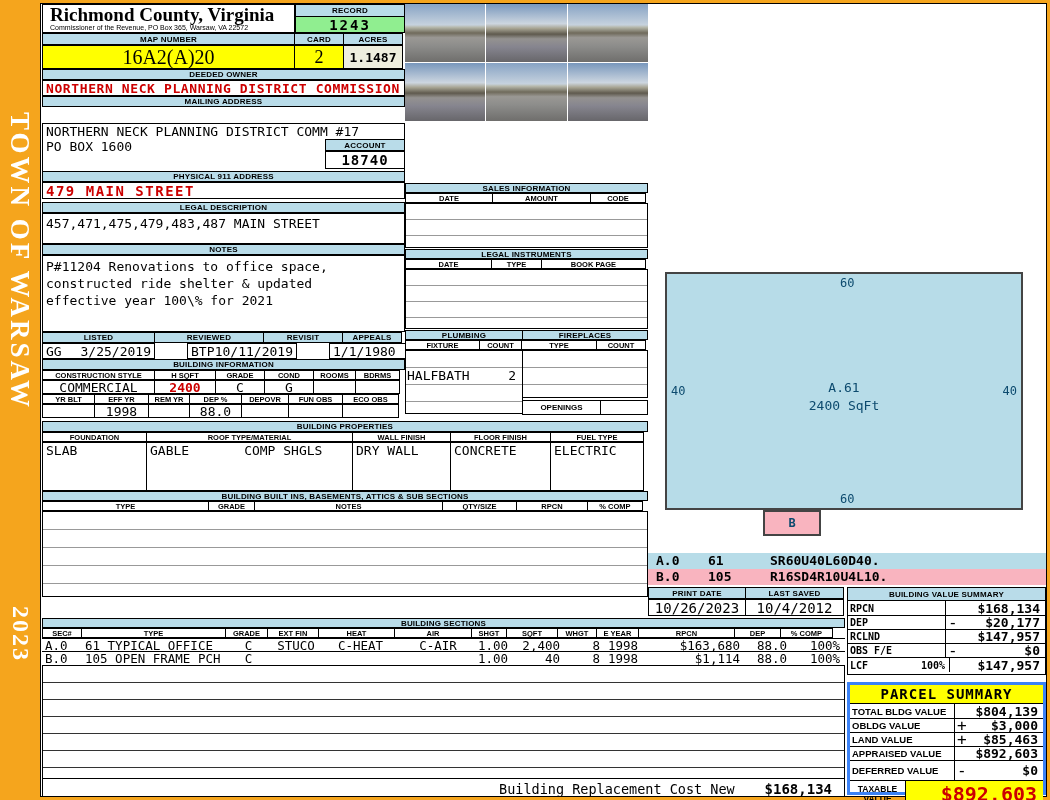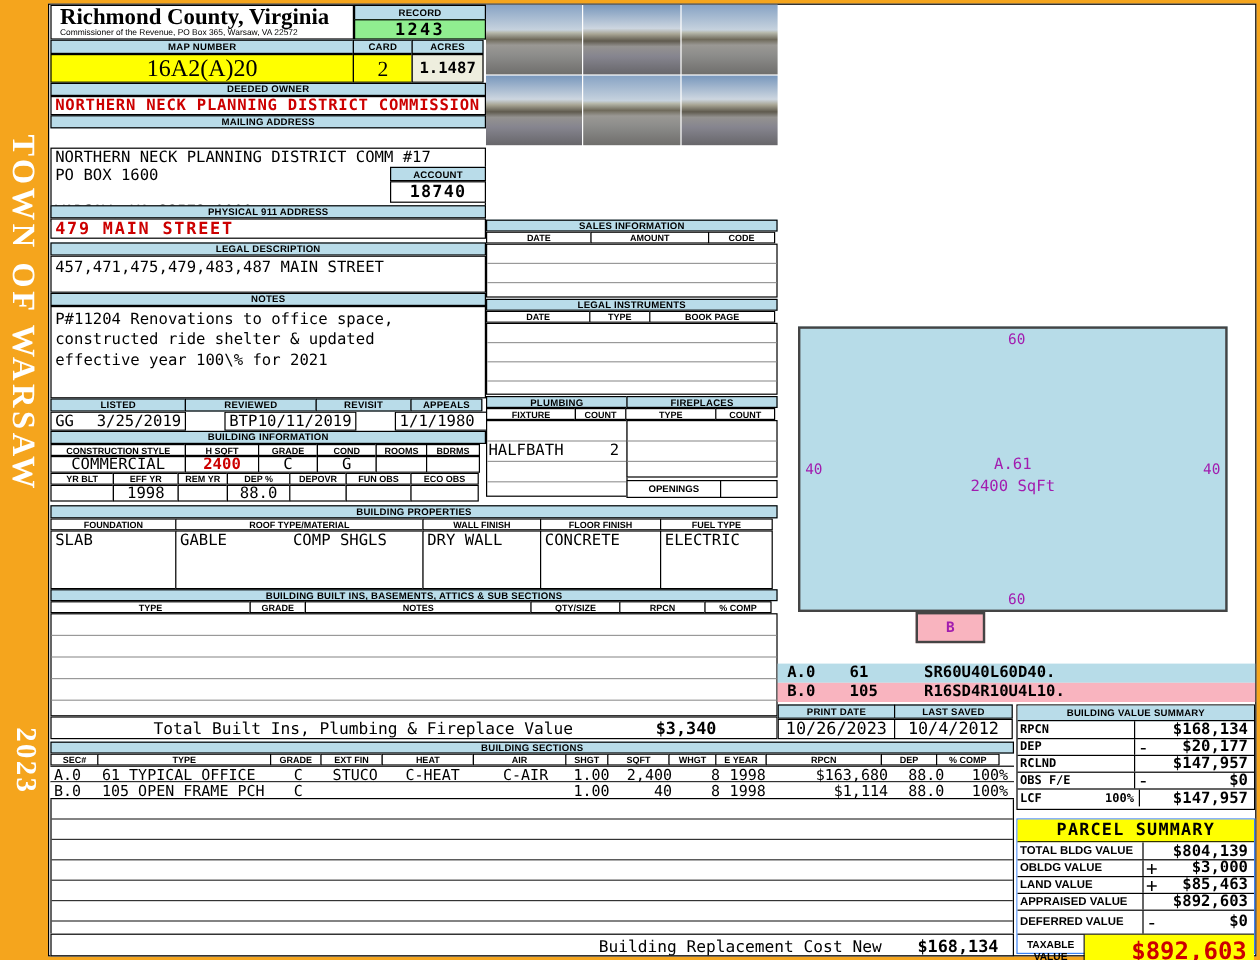--- a/index.html
+++ b/index.html
@@ -18,21 +18,21 @@
   .tl{justify-content:flex-start;padding-left:3px;}
   .linebox{border:1px solid #000;box-sizing:border-box;background:#fff;}
   .lrow{border-bottom:1px solid #999;}
   .drow{position:absolute;display:flex;border-bottom:1px solid #000;font:12.5px "DejaVu Sans Mono",monospace;align-items:center;background:#fff;box-sizing:border-box;}
   .drow>span{display:block;overflow:hidden;white-space:nowrap;box-sizing:border-box;}
   .ta-l{text-align:left;padding-left:3px;}
   .ta-c{text-align:center;}
   .ta-r{text-align:right;padding-right:5px;}
   .photo{position:relative;background:linear-gradient(180deg,#87a3c4 0%,#c6d2de 36%,#b7b9ac 40%,#6f6a5b 50%,#9a9894 58%,#8d8d8b 72%,#6f6e6c 100%);}
   .photo:nth-child(even){background:linear-gradient(180deg,#7897bc 0%,#cdd6e0 34%,#a8a594 42%,#5f5a4e 52%,#949290 60%,#86858f 74%,#67666a 100%);}
-  .sk-lbl{position:absolute;font:12px "DejaVu Sans Mono",monospace;color:#a21caf;}
+  .sk-lbl{position:absolute;font:12px "DejaVu Sans Mono",monospace;color:#0c4a6e;}
   .bvs-row{display:flex;border-top:1px solid #000;align-items:center;box-sizing:border-box;}
   .ps-row{display:flex;border-top:1px solid #000;align-items:center;box-sizing:border-box;background:#fff;}
 </style>
 </head>
 <body>
 
 <div id="page">
 
   <div class="abs" style="left:0;top:0;width:40px;height:800px;">
     <div class="vtext abs" style="left:4px;top:112px;font-size:27px;letter-spacing:3px;">TOWN OF WARSAW</div>
@@ -166,24 +166,20 @@
     <div class="whdr" style="width:189px;height:10px;">NOTES</div>
     <div class="whdr" style="width:75px;height:10px;">QTY/SIZE</div>
     <div class="whdr" style="width:72px;height:10px;">RPCN</div>
     <div class="whdr" style="width:56px;height:10px;">% COMP</div>
   </div>
   <div class="abs linebox" style="left:42px;top:511px;width:606px;height:86px;">
     <div class="lrow" style="height:17px;"></div>
       <div class="lrow" style="height:17px;"></div>
     <div class="lrow" style="height:17px;"></div>
       <div class="lrow" style="height:17px;"></div>
-  </div>
-  <div class="abs linebox" style="left:42px;top:597px;width:606px;height:19px;">
-    <span class="mono" style="position:absolute;left:85px;top:2px;font-size:13.5px;">Total Built Ins, Plumbing &amp; Fireplace Value</span>
-    <span class="mono b" style="position:absolute;right:50px;top:2px;font-size:14px;">$3,340</span>
   </div>
 
   <div class="abs" style="left:405px;top:4px;width:243px;height:117px;display:grid;grid-template-columns:repeat(3,1fr);grid-template-rows:repeat(2,1fr);gap:1px;background:#fff;">
     <div class="photo"></div>
     <div class="photo"></div>
     <div class="photo"></div>
     <div class="photo"></div>
     <div class="photo"></div>
     <div class="photo"></div>
   </div>
@@ -350,21 +346,21 @@
     <div style="height:16px;border-bottom:1px solid #333;"></div>
     <div style="height:16px;border-bottom:1px solid #333;"></div>
     <div style="height:16px;border-bottom:1px solid #333;"></div>
     <div style="height:16px;border-bottom:1px solid #333;"></div>
   </div>
   <div class="abs linebox" style="left:42px;top:778px;width:803px;height:19px;">
     <span class="mono" style="position:absolute;left:456px;top:2px;font-size:13.5px;">Building Replacement Cost New</span>
     <span class="mono b" style="position:absolute;right:12px;top:2px;font-size:14px;">$168,134</span>
   </div>
 
-  <div class="abs" style="left:847px;top:682px;width:199px;height:113px;border:1px solid #3b82f6;box-sizing:border-box;background:#fff;">
+  <div class="abs" style="left:847px;top:682px;width:199px;height:113px;border:3px solid #3b82f6;box-sizing:border-box;background:#fff;">
     <div style="height:19px;background:#ffff00;border-bottom:1px solid #000;font:bold 14px 'DejaVu Sans Mono',monospace;letter-spacing:1px;display:flex;align-items:center;justify-content:center;box-sizing:border-box;">PARCEL SUMMARY</div>
     <div class="ps-row" style="height:14px;border-top:none;">
       <span style="width:102px;border-right:1px solid #000;font:bold 9.5px 'Liberation Sans',sans-serif;padding-left:2px;align-self:stretch;display:flex;align-items:center;">TOTAL BLDG VALUE</span>
       <span class="mono" style="width:11px;padding-left:2px;"></span>
       <span class="mono b ta-r" style="flex:1;font-size:13px;">$804,139</span>
     </div>
     <div class="ps-row" style="height:14px;">
       <span style="width:102px;border-right:1px solid #000;font:bold 9.5px 'Liberation Sans',sans-serif;padding-left:2px;align-self:stretch;display:flex;align-items:center;">OBLDG VALUE</span>
       <span class="mono" style="width:11px;padding-left:2px;">+</span>
       <span class="mono b ta-r" style="flex:1;font-size:13px;">$3,000</span>

